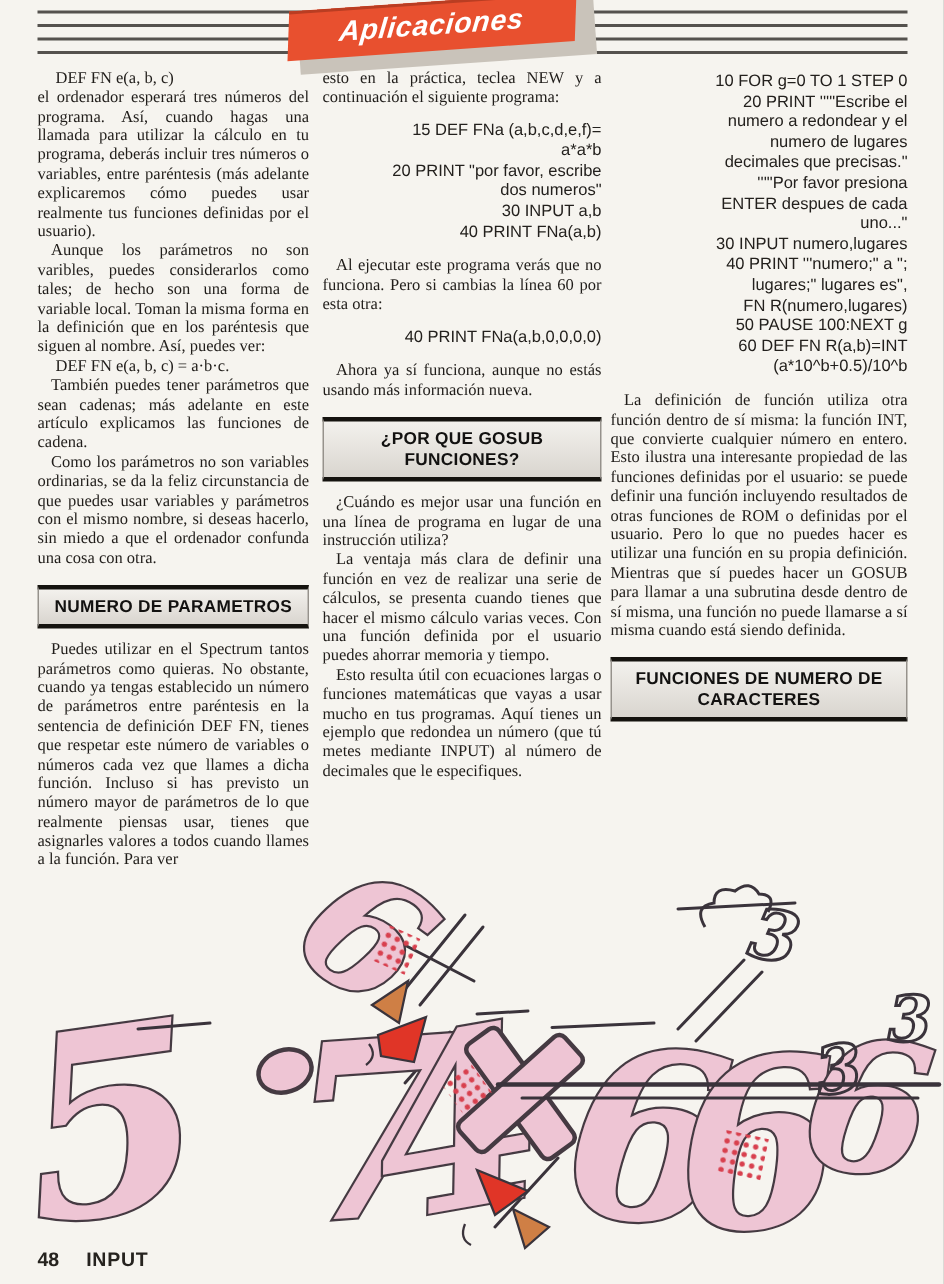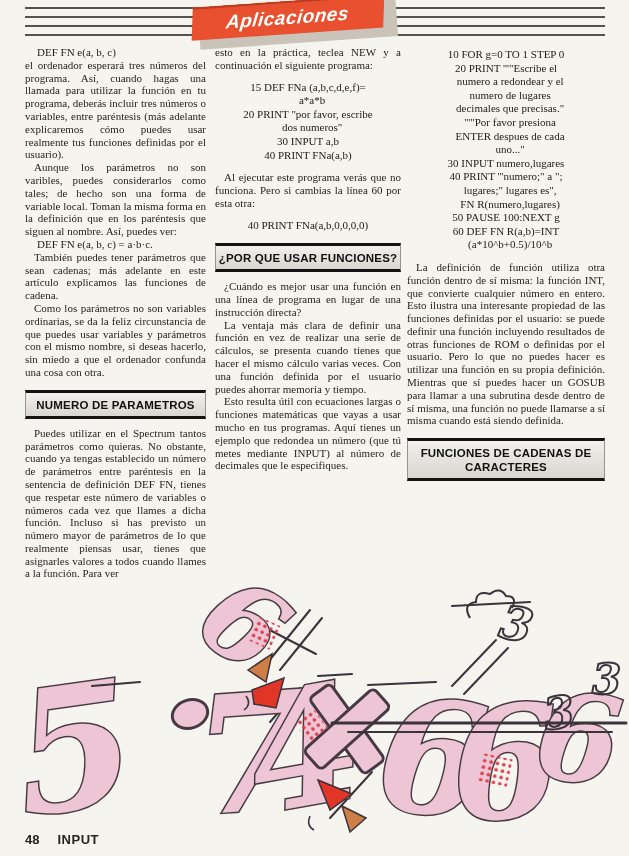--- a/index.html
+++ b/index.html
@@ -28,22 +28,22 @@
   }
   
   .col{position:absolute; top:46px; text-align:justify; font-size:11px; line-height:12.8px;}
   .col-left{left:25px; width:181px;}
   .col-mid{left:215px; width:186px;}
   .col-right{left:407px; width:198px;}
   .p{margin:0;}
   .ind{text-indent:9px;}
   .def{margin:0; padding-left:12px; text-align:left;}
   .code{
-    font-family:Liberation Serif, serif;
-    font-size:11px; line-height:13.6px; white-space:pre; text-align:center;
+    font-family:Liberation Sans, sans-serif;
+    font-size:11px; line-height:13.6px; white-space:pre; text-align:right;
     margin:9px 0 9px 0; color:#23201d;
   }
   .shead{
     font-family:"Liberation Sans", sans-serif; font-weight:700;
     font-size:11.5px; line-height:14px; text-align:center; letter-spacing:.2px;
     text-indent:0;
     padding:5px 2px 4px 2px; margin:11px 0 8px 0;
     border:1px solid #96928c; border-top:3px solid #15130f; border-bottom:3px solid #15130f;
     background:linear-gradient(180deg,#f3f1ed 0%,#d9d5cf 100%);
     color:#121110;
@@ -77,41 +77,42 @@
   <div class="rule" style="top:25px"></div>
   <div class="rule" style="top:34px"></div>
 
   <div class="banner-shadow"></div>
   <div class="banner">
     <span>Aplicaciones</span>
   </div>
 
   <div class="col col-left">
     <p class="def">DEF FN e(a, b, c)</p>
-    <p class="p">el ordenador esperará tres números del programa. Así, cuando hagas una llamada para utilizar la función en tu programa, deberás incluir tres números o variables, entre paréntesis (más adelante explicaremos cómo puedes usar realmente tus funciones definidas por el usuario).</p>
+    <p class="p">el ordenador esperará tres números del programa. Así, cuando hagas una llamada para utilizar la cálculo en tu programa, deberás incluir tres números o variables, entre paréntesis (más adelante explicaremos cómo puedes usar realmente tus funciones definidas por el usuario).</p>
     <p class="p ind">Aunque los parámetros no son varibles, puedes considerarlos como tales; de hecho son una forma de variable local. Toman la misma forma en la definición que en los paréntesis que siguen al nombre. Así, puedes ver:</p>
     <p class="def">DEF FN e(a, b, c) = a·b·c.</p>
     <p class="p ind">También puedes tener parámetros que sean cadenas; más adelante en este artículo explicamos las funciones de cadena.</p>
     <p class="p ind">Como los parámetros no son variables ordinarias, se da la feliz circunstancia de que puedes usar variables y parámetros con el mismo nombre, si deseas hacerlo, sin miedo a que el ordenador confunda una cosa con otra.</p>
     <div class="shead">NUMERO DE PARAMETROS</div>
     <p class="p ind">Puedes utilizar en el <b>Spectrum</b> tantos parámetros como quieras. No obstante, cuando ya tengas establecido un número de parámetros entre paréntesis en la sentencia de definición DEF FN, tienes que respetar este número de variables o números cada vez que llames a dicha función. Incluso si has previsto un número mayor de parámetros de lo que realmente piensas usar, tienes que asignarles valores a todos cuando llames a la función. Para ver</p>
   </div>
 
   <div class="col col-mid">
     <p class="p">esto en la práctica, teclea NEW y a continuación el siguiente programa:</p>
     <div class="code">15 DEF FNa (a,b,c,d,e,f)=
    a*a*b
 20 PRINT "por favor, escribe
    dos numeros"
 30 INPUT a,b
 40 PRINT FNa(a,b)</div>
     <p class="p ind">Al ejecutar este programa verás que no funciona. Pero si cambias la línea 60 por esta otra:</p>
     <div class="code">40 PRINT FNa(a,b,0,0,0,0)</div>
-    <div class="shead">¿POR QUE USAR FUNCIONES?</div>
-    <p class="p ind">¿Cuándo es mejor usar una función en una línea de programa en lugar de una instrucción directa?</p>
+    <p class="p ind">Ahora ya sí funciona, aunque no estás usando más información nueva.</p>
+    <div class="shead">¿POR QUE GOSUB FUNCIONES?</div>
+    <p class="p ind">¿Cuándo es mejor usar una función en una línea de programa en lugar de una instrucción utiliza?</p>
     <p class="p ind">La ventaja más clara de definir una función en vez de realizar una serie de cálculos, se presenta cuando tienes que hacer el mismo cálculo varias veces. Con una función definida por el usuario puedes ahorrar memoria y tiempo.</p>
     <p class="p ind">Esto resulta útil con ecuaciones largas o funciones matemáticas que vayas a usar mucho en tus programas. Aquí tienes un ejemplo que redondea un número (que tú metes mediante INPUT) al número de decimales que le especifiques.</p>
   </div>
 
   <div class="col col-right">
     <div class="code" style="margin-top:2px">10 FOR g=0 TO 1 STEP 0
 20 PRINT '''"Escribe el
    numero a redondear y el
    numero de lugares
    decimales que precisas."
@@ -119,21 +120,21 @@
    ENTER despues de cada
    uno..."
 30 INPUT numero,lugares
 40 PRINT '''numero;" a ";
    lugares;" lugares es",
    FN R(numero,lugares)
 50 PAUSE 100:NEXT g
 60 DEF FN R(a,b)=INT
    (a*10^b+0.5)/10^b</div>
     <p class="p ind">La definición de función utiliza otra función dentro de sí misma: la función INT, que convierte cualquier número en entero. Esto ilustra una interesante propiedad de las funciones definidas por el usuario: se puede definir una función incluyendo resultados de otras funciones de ROM o definidas por el usuario. Pero lo que no puedes hacer es utilizar una función en su propia definición. Mientras que sí puedes hacer un GOSUB para llamar a una subrutina desde dentro de sí misma, una función no puede llamarse a sí misma cuando está siendo definida.</p>
-    <div class="shead">FUNCIONES DE CADENAS DE CARACTERES</div>
+    <div class="shead">FUNCIONES DE NUMERO DE CARACTERES</div>
   </div>
 
   <svg class="illus" width="629" height="290" viewBox="0 0 629 290">
     <defs>
       <pattern id="rdots" width="6.5" height="6.5" patternUnits="userSpaceOnUse">
         <circle cx="2" cy="2" r="1.8" fill="#d8404e"></circle>
       </pattern>
     </defs>
 
     <g stroke="#3a333b" stroke-width="2" stroke-linecap="round">

